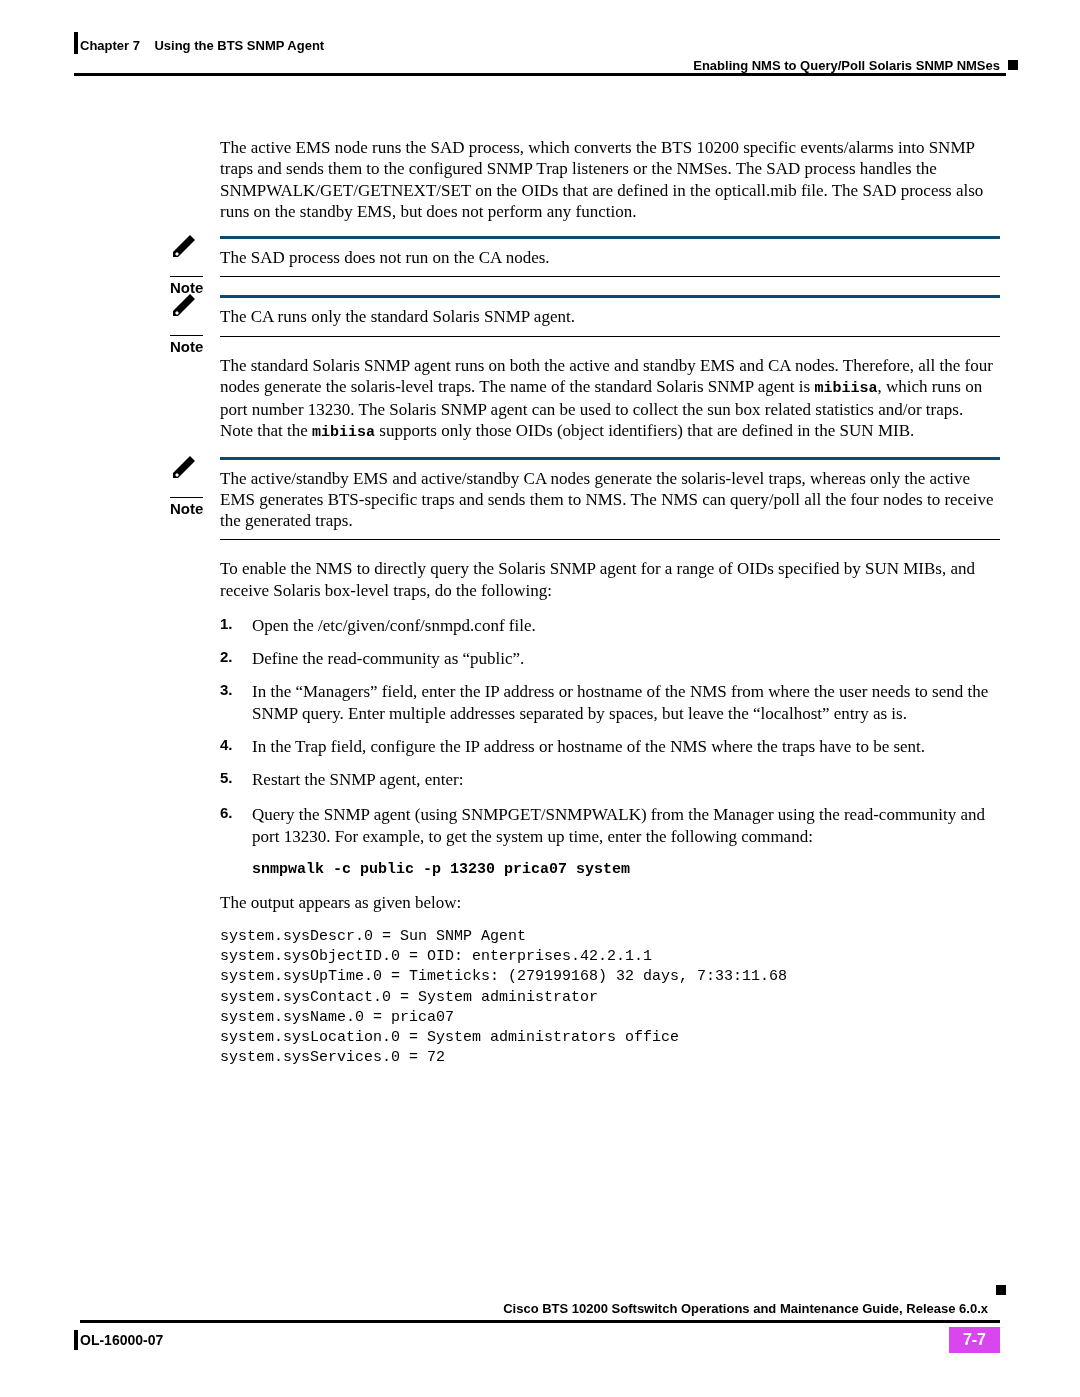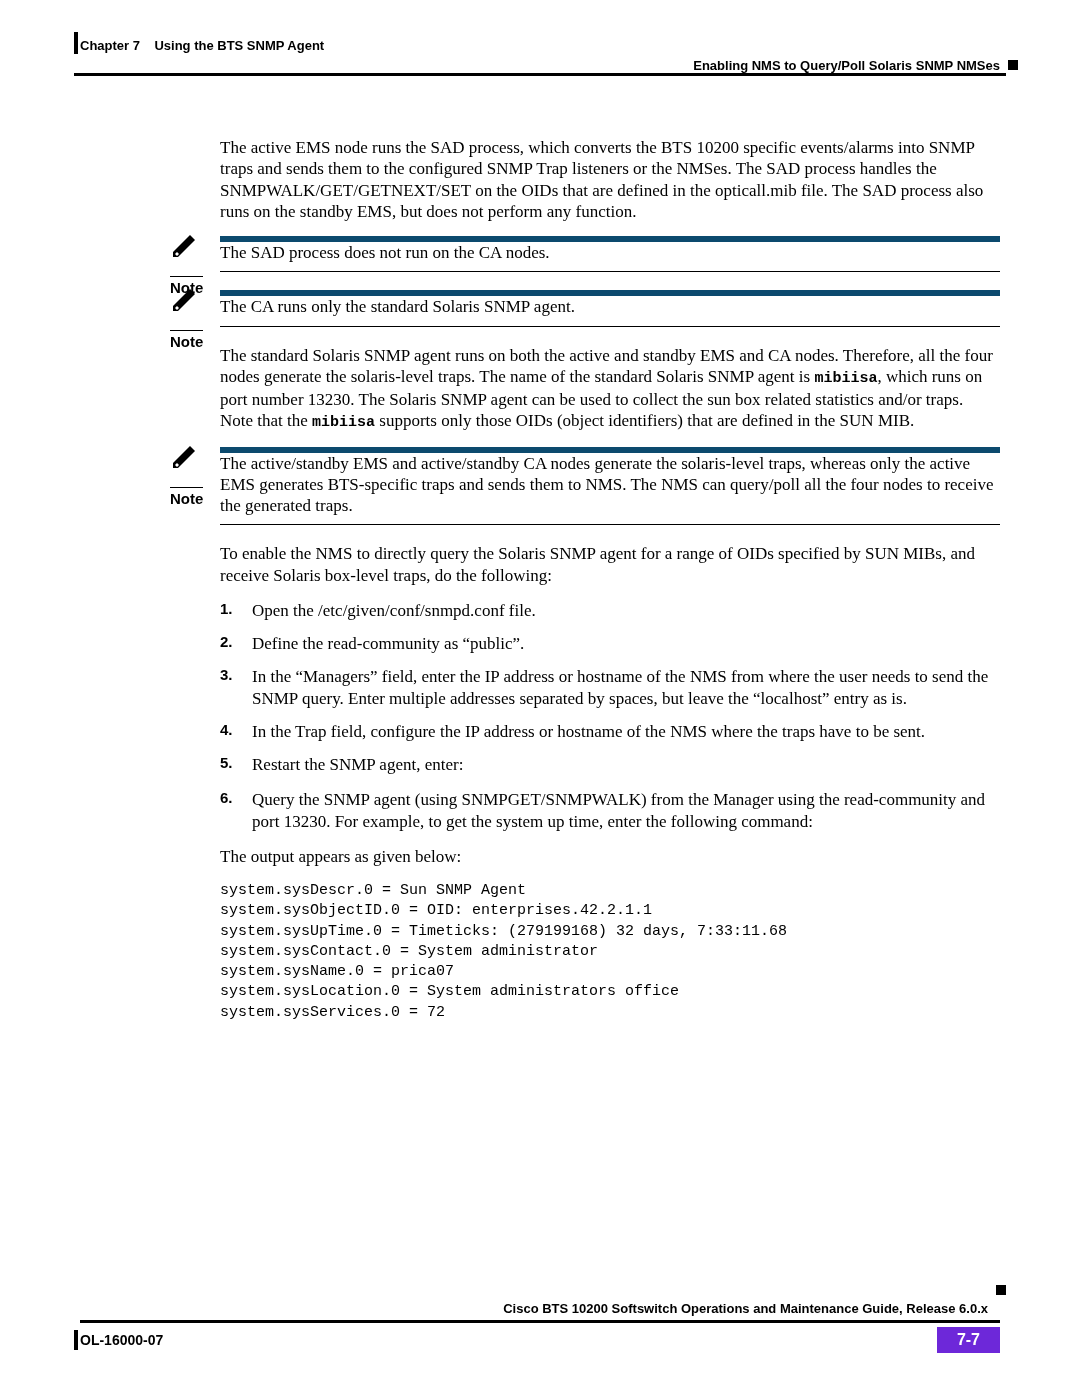--- a/index.html
+++ b/index.html
@@ -86,23 +86,23 @@
     left: 0;
     top: 40px;
     font-family: Arial, Helvetica, sans-serif;
     font-weight: 700;
     font-size: 15px;
     border-top: 1px solid #000;
     padding-top: 2px;
   }
   .note-body {
     margin-left: 50px;
-    border-top: 6px solid #0c4a6e;
+    border-top: 3px solid #0c4a6e;
     border-bottom: 1px solid #000;
-    padding: 0 0 8px 0;
+    padding: 8px 0 8px 0;
   }
   .codeword {
     font-family: "Courier New", Courier, monospace;
     font-weight: 700;
     font-size: 15px;
   }
   ol.steps {
     list-style: none;
     padding: 0;
     margin: 0 0 14px 0;
@@ -180,26 +180,26 @@
   .footer-left::before {
     content: "";
     position: absolute;
     left: -6px;
     top: -2px;
     width: 4px;
     height: 20px;
     background: #000;
   }
   .page-num {
-    background: #6d28d9;
+    background: #d946ef;
     color: #fff;
     font-family: Arial, Helvetica, sans-serif;
     font-weight: 700;
     font-size: 16px;
-    padding: 4px 20px;
+    padding: 4px 14px;
   }
   .chap-strong { font-weight: 700; }
   .chap-light { font-weight: 700; }
 </style>
 </head>
 <body>
 
 <div class="page">
 
   <div class="hdr">
@@ -260,20 +260,21 @@
       <li>Open the /etc/given/conf/snmpd.conf file.</li>
       <li>Define the read-community as “public”.</li>
       <li>In the “Managers” field, enter the IP address or hostname of the NMS from where the user needs to send the SNMP query. Enter multiple addresses separated by spaces, but leave the “localhost” entry as is.</li>
       <li>In the Trap field, configure the IP address or hostname of the NMS where the traps have to be sent.</li>
       <li>Restart the SNMP agent, enter:</li>
     </ol>
 
     <ol class="steps" start="6" style="counter-reset: step 5;">
       <li>Query the SNMP agent (using SNMPGET/SNMPWALK) from the Manager using the read-community and port 13230. For example, to get the system up time, enter the following command:</li>
     </ol>
+    <div class="cmdblock">snmpwalk -c public -p 13230 prica07 system</div>
 
     <p class="para">The output appears as given below:</p>
 
     <div class="outblock">system.sysDescr.0 = Sun SNMP Agent
 system.sysObjectID.0 = OID: enterprises.42.2.1.1
 system.sysUpTime.0 = Timeticks: (279199168) 32 days, 7:33:11.68
 system.sysContact.0 = System administrator
 system.sysName.0 = prica07
 system.sysLocation.0 = System administrators office
 system.sysServices.0 = 72</div>

